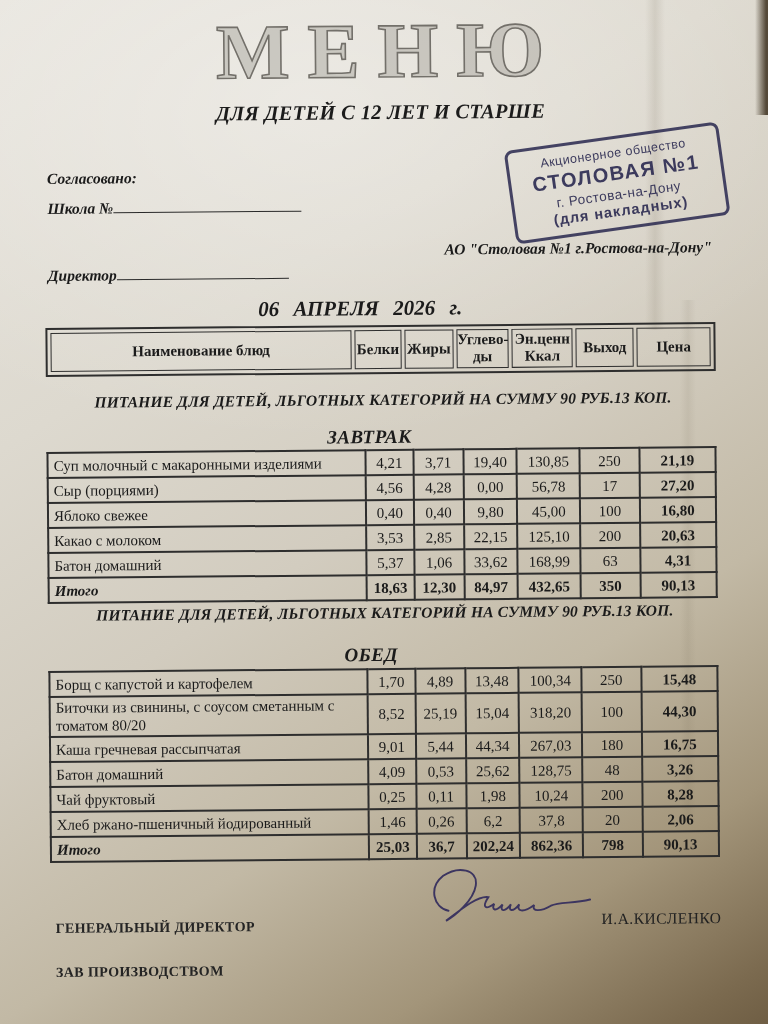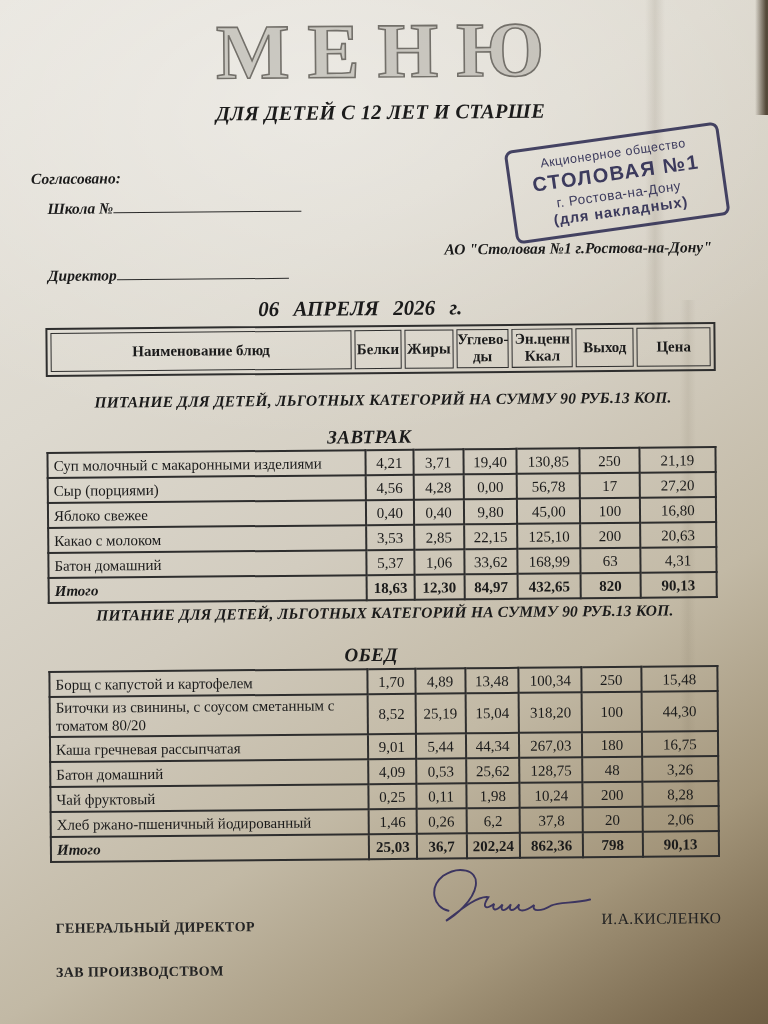--- a/index.html
+++ b/index.html
@@ -42,21 +42,21 @@
     border:3.5px solid rgba(46,44,82,0.88);border-radius:8px;
     text-align:center;color:rgba(46,44,82,0.92);
     font-family:"Liberation Sans","DejaVu Sans",sans-serif;
   }
   .stamp-l1{font-size:12.5px;letter-spacing:.5px;}
   .stamp-l2{font-size:20px;font-weight:bold;letter-spacing:1.5px;margin-top:2px;}
   .stamp-l3{font-size:13.5px;margin-top:2px;letter-spacing:.5px;}
   .stamp-l4{font-size:14.5px;margin-top:1px;letter-spacing:1px;font-weight:bold;}
 
   .hand-label{font-weight:bold;font-style:italic;font-size:15.5px;}
-  #agreed{left:34px;top:167px;}
+  #agreed{left:50px;top:167px;}
   #school{left:50px;top:197px;}
   #org{right:54px;top:241px;}
   #director{left:50px;top:264px;}
   .blank{display:inline-block;border-bottom:1.5px solid #2a2a2a;height:13px;vertical-align:baseline;}
   #school .blank{width:188px;}
   #director .blank{width:172px;}
 
   #date{top:296px;font-weight:bold;font-style:italic;font-size:21px;word-spacing:9px;transform:translateX(-22px);}
 
   table{border-color:#2e2e2e;}
@@ -72,21 +72,21 @@
   .meal-title{font-weight:bold;font-style:italic;font-size:19px;transform:translateX(-14px);letter-spacing:.5px;}
   #bkf-title{top:426px;}
   #lunch-title{top:644px;}
 
   .menu-table{border-collapse:collapse;width:670px;table-layout:fixed;}
   #bkf-table{left:47px;top:449px;}
   #lunch-table{left:47px;top:668px;}
   .menu-table td{border:2px solid #2e2e2e;font-size:15px;line-height:1.2;padding:1px 3px;height:21px;}
   .cn{text-align:left;padding-left:5px !important;}
   .cv{text-align:center;}
-  .cp{font-weight:normal;}
+  .cp{font-weight:bold;}
   .total td{font-weight:bold;}
   .total .cn{font-style:italic;}
 
   .footer-label{font-weight:bold;font-size:14px;letter-spacing:.4px;color:#242424;font-family:"Liberation Serif","DejaVu Serif",serif;}
   #gen-dir{left:52px;top:918px;}
   #zav{left:52px;top:962px;}
   #sig-name{left:598px;top:912px;font-size:15.5px;font-weight:normal;letter-spacing:.5px;color:#222;}
   #signature{left:420px;top:858px;}
 </style>
 </head>
@@ -193,21 +193,21 @@
       <td class="cv">168,99</td>
       <td class="cv">63</td>
       <td class="cv cp">4,31</td>
     </tr>
     <tr class="total">
       <td class="cn">Итого</td>
       <td class="cv">18,63</td>
       <td class="cv">12,30</td>
       <td class="cv">84,97</td>
       <td class="cv">432,65</td>
-      <td class="cv">820</td>
+      <td class="cv">350</td>
       <td class="cv cp">90,13</td>
     </tr>
   </tbody>
     </table>
 
   <div id="note2" class="abs center note">ПИТАНИЕ ДЛЯ ДЕТЕЙ, ЛЬГОТНЫХ КАТЕГОРИЙ  НА СУММУ  90 РУБ.13 КОП.</div>
   <div id="lunch-title" class="abs center meal-title">ОБЕД</div>
 
   <table id="lunch-table" class="abs menu-table">
     <colgroup>

